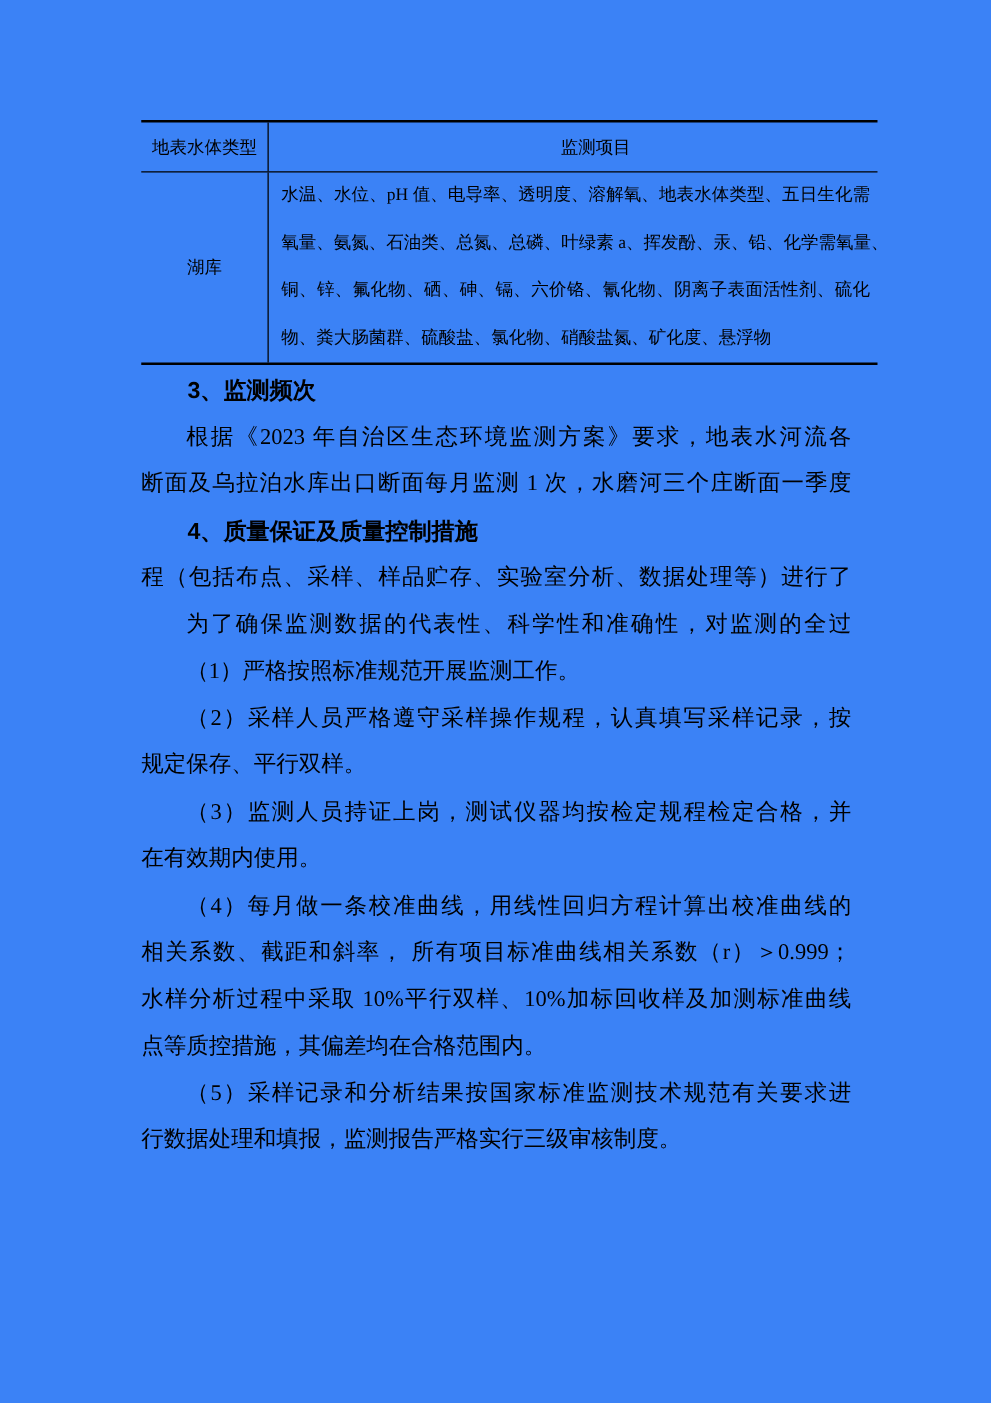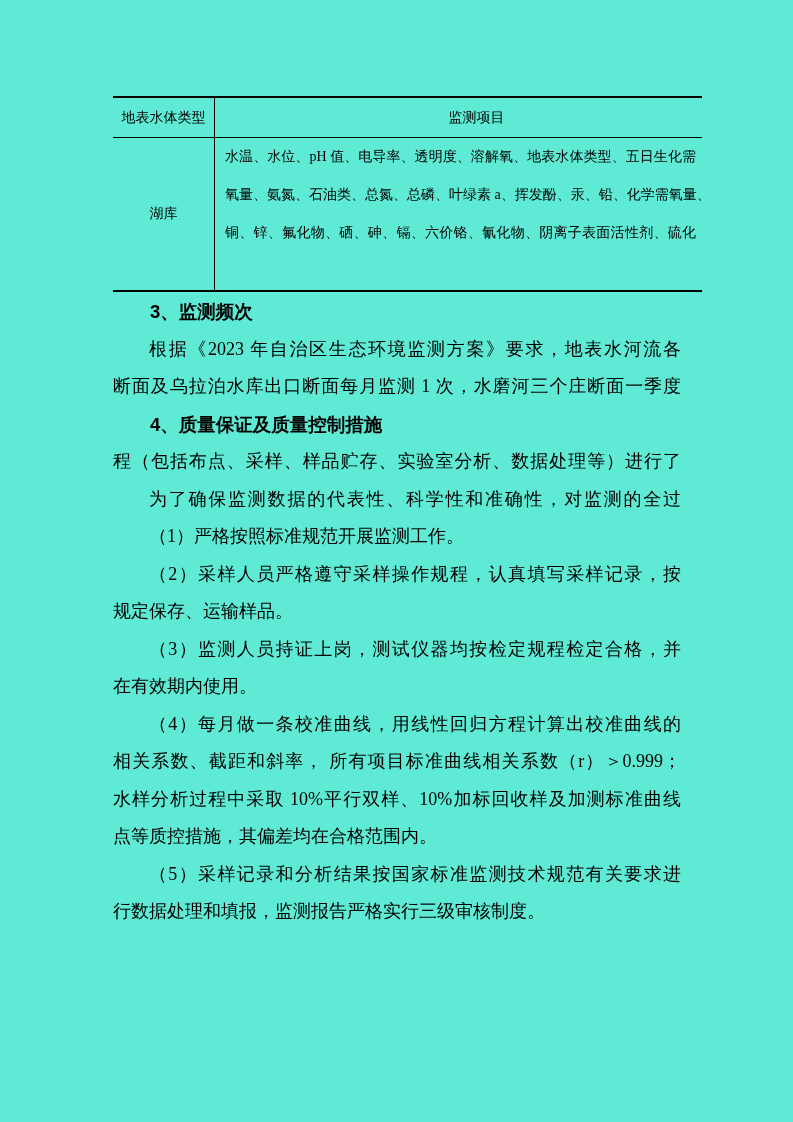--- a/index.html
+++ b/index.html
@@ -1,21 +1,21 @@
 <!DOCTYPE html>
 <html><head>
 <meta charset="utf-8">
 <style>
   html, body { margin: 0; padding: 0; background: #888; }
   .page {
     position: relative;
     width: 793px;
     height: 1122px;
     margin: 0 auto;
-    background: #5eead4;
+    background: #3b82f6;
     overflow: hidden;
     font-family: "Liberation Serif", "DejaVu Serif", serif;
     color: #000000;
   }
   
   .doc-table {
     position: absolute;
     left: 113px;
     top: 96px;
     width: 589px;
@@ -95,20 +95,21 @@
     <div class="trow thead">
       <div class="cell-type">地表水体类型</div>
       <div class="cell-items">监测项目</div>
     </div>
     <div class="trow tbody">
       <div class="cell-type">湖库</div>
       <div class="cell-items">
           <div class="tln">水温、水位、pH 值、电导率、透明度、溶解氧、地表水体类型、五日生化需</div>
           <div class="tln">氧量、氨氮、石油类、总氮、总磷、叶绿素 a、挥发酚、汞、铅、化学需氧量、</div>
           <div class="tln">铜、锌、氟化物、硒、砷、镉、六价铬、氰化物、阴离子表面活性剂、硫化</div>
+          <div class="tln last">物、粪大肠菌群、硫酸盐、氯化物、硝酸盐氮、矿化度、悬浮物</div>
         </div>
     </div>
   </div>
 
   <div class="doc-body">
       <div class="block heading">
         <div class="ln first last">3、监测频次</div>
       </div>
       <div class="block para">
         <div class="ln first">根据《2023 年自治区生态环境监测方案》要求，地表水河流各</div>
@@ -119,21 +120,21 @@
       </div>
       <div class="block para">
         <div class="ln">程（包括布点、采样、样品贮存、实验室分析、数据处理等）进行了</div>
         <div class="ln first">为了确保监测数据的代表性、科学性和准确性，对监测的全过</div>
       </div>
       <div class="block para">
         <div class="ln first last">（1）严格按照标准规范开展监测工作。</div>
       </div>
       <div class="block para">
         <div class="ln first">（2）采样人员严格遵守采样操作规程，认真填写采样记录，按</div>
-        <div class="ln last">规定保存、运输样品。</div>
+        <div class="ln last">规定保存、平行双样。</div>
       </div>
       <div class="block para">
         <div class="ln first">（3）监测人员持证上岗，测试仪器均按检定规程检定合格，并</div>
         <div class="ln last">在有效期内使用。</div>
       </div>
       <div class="block para">
         <div class="ln first">（4）每月做一条校准曲线，用线性回归方程计算出校准曲线的</div>
         <div class="ln">相关系数、截距和斜率， 所有项目标准曲线相关系数（r）＞0.999；</div>
         <div class="ln">水样分析过程中采取 10%平行双样、10%加标回收样及加测标准曲线</div>
         <div class="ln last">点等质控措施，其偏差均在合格范围内。</div>

